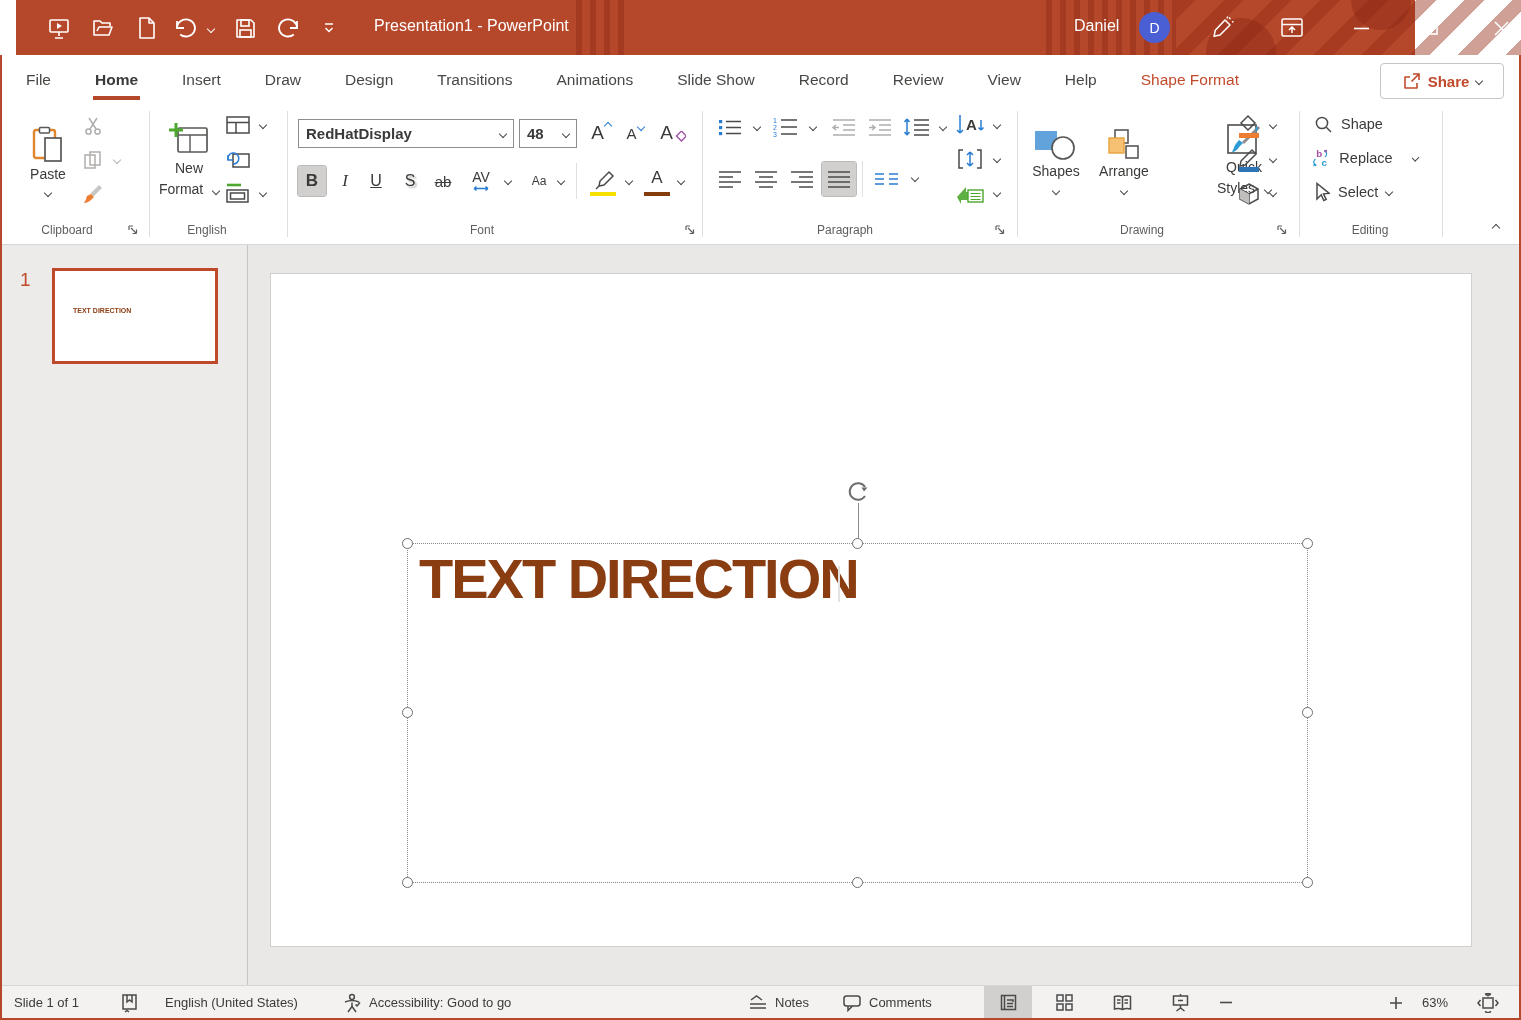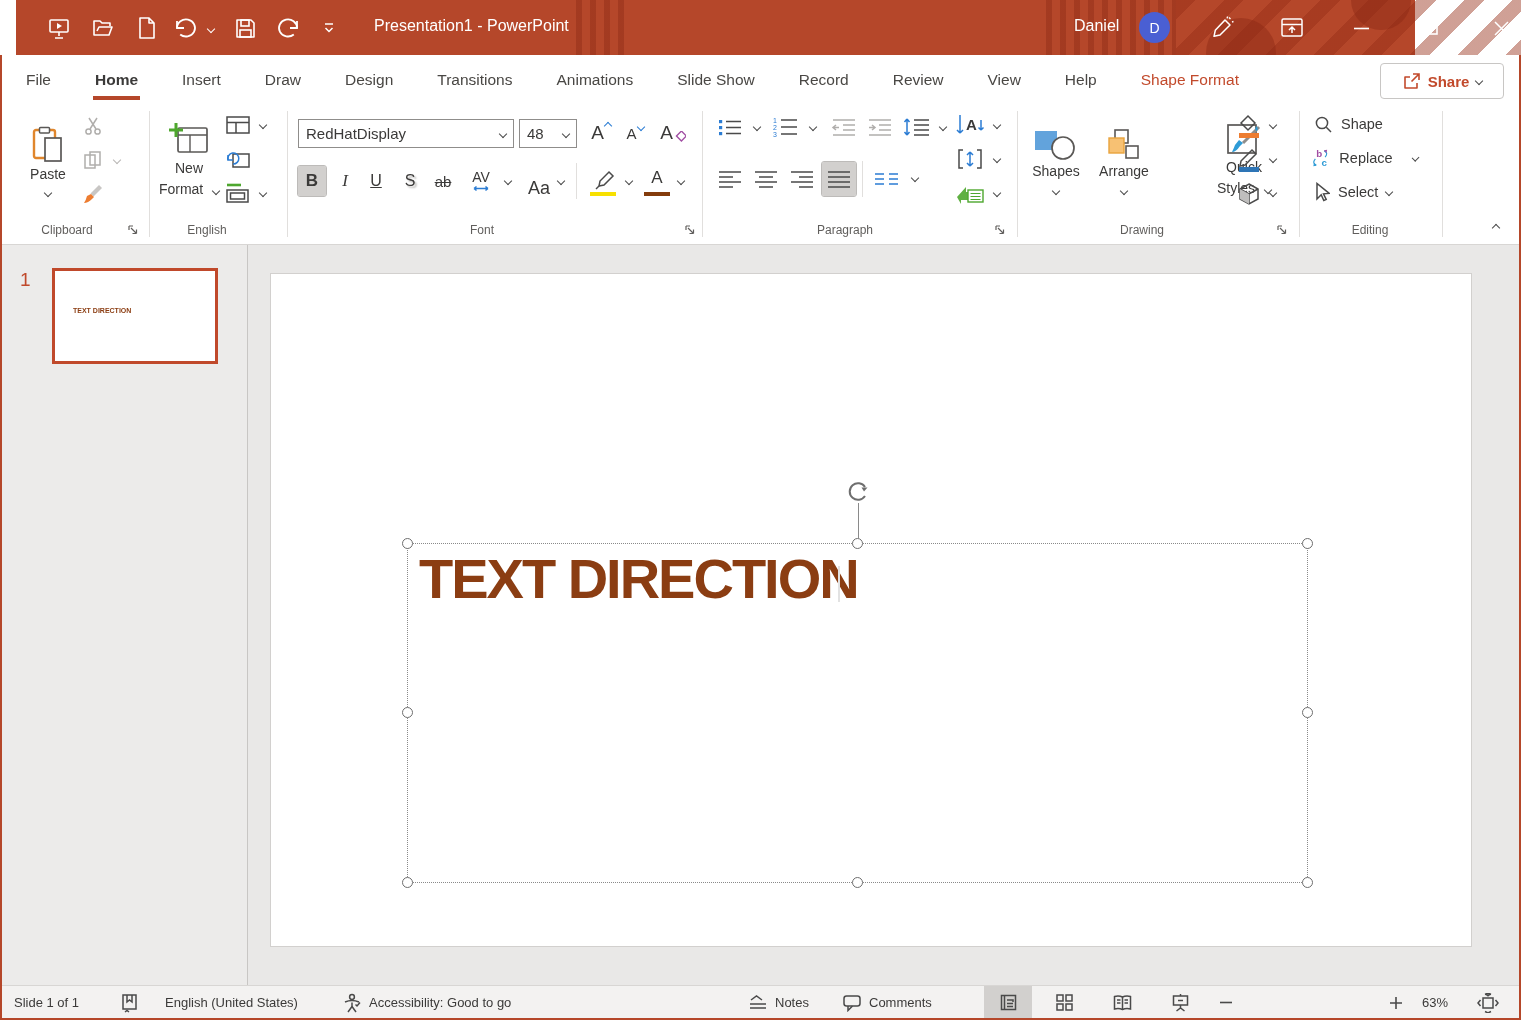--- a/index.html
+++ b/index.html
@@ -40,21 +40,21 @@
   .gsep { position:absolute; top:6px; width:1px; height:126px; background:#e1dfdd; }
   .glabel { position:absolute; top:118px; font-size:12px; color:#605e5c; text-align:center; white-space:nowrap; }
   .launcher { position:absolute; top:118px; width:14px; height:14px; cursor:pointer; display:flex; align-items:center; justify-content:center; }
   .rbtn { position:absolute; display:flex; align-items:center; justify-content:center; cursor:pointer; border-radius:2px; }
   .rbtn.pressed { background:#d2d0ce; outline:1px solid #bdbbb9; }
   .biglbl { font-size:14px; color:#3b3a39; text-align:center; line-height:21px; white-space:nowrap; }
   .cv { display:inline-block; width:6px; height:6px; border-right:1.4px solid #4a4a4a; border-bottom:1.4px solid #4a4a4a; transform:rotate(45deg); }
   .cv.up { transform:rotate(-135deg); }
   .cv.dis { border-color:#b8b6b4; }
   .combo { position:absolute; background:#fff; border:1px solid #8f8d8b; display:flex; align-items:center; cursor:pointer; }
-  .combo .val { font-size:15px; color:#3b3a39; margin-left:7px; flex:1; white-space:nowrap; overflow:hidden; }
+  .combo .val { font-size:15px; color:#3b3a39; margin-left:7px; flex:1; white-space:nowrap; overflow:hidden;font-weight:bold; }
   .combo .cv { margin-right:7px; }
   .fbtn { position:absolute; display:flex; align-items:center; justify-content:center; cursor:pointer; font-size:16px; color:#3b3a39; }
   .colorbar { position:absolute; left:4px; right:4px; bottom:3px; height:4.5px; }
 
   
   .mainarea { position:absolute; left:0; top:245px; width:1519px; height:740px; background:#e9e8e7; border-left:2px solid #b5472a; }
   .thumbpanel { position:absolute; left:2px; top:245px; width:246px; height:740px; background:#ecebea; border-right:1px solid #c8c6c4; }
   .thumb { position:absolute; left:52px; top:268px; width:166px; height:96px; background:#fff; border:3px solid #c0492b; cursor:pointer; }
   .thumb .mini { position:absolute; left:18px; top:36px; font-size:7px; font-weight:bold; color:#8b3d12; letter-spacing:0; }
   .slide { position:absolute; left:271px; top:274px; width:1200px; height:672px; background:#fff; box-shadow:0 0 0 1px #d2d0ce; }
@@ -318,21 +318,21 @@
       </div>
     <div class="fbtn" style="left:462px;top:58px;width:34px;height:34px;flex-direction:column;font-size:14px;">
       <span>AV</span>
       <svg width="20" height="7" viewBox="0 0 20 7">
           <path d="M3 3.5 h14 M3 3.5 l2.5 -2 M3 3.5 l2.5 2 M17 3.5 l-2.5 -2 M17 3.5 l-2.5 2" class="inkblue" stroke-width="1.2"></path>
         </svg>
     </div>
     <div class="rbtn" style="left:499px;top:69px;width:14px;height:14px;">
         <span class="cv"></span>
       </div>
-    <div class="fbtn" style="left:520px;top:68px;width:34px;height:30px;font-size:18px;">
+    <div class="fbtn" style="left:520px;top:61px;width:34px;height:30px;font-size:12px;">
         <span>Aa</span>
       </div>
     <div class="rbtn" style="left:552px;top:69px;width:14px;height:14px;">
         <span class="cv"></span>
       </div>
     <div class="gsep" style="left:574px;top:58px;height:36px;"></div>
     <div class="rbtn" style="left:584px;top:58px;width:34px;height:36px;">
       <svg width="24" height="22" viewBox="0 0 24 22">
           <path d="M18 2 l4 4 -9 9 -5 1 1 -5 z" fill="#fff" class="ink"></path>
           <path d="M8 16 l-3 3" class="ink"></path>

